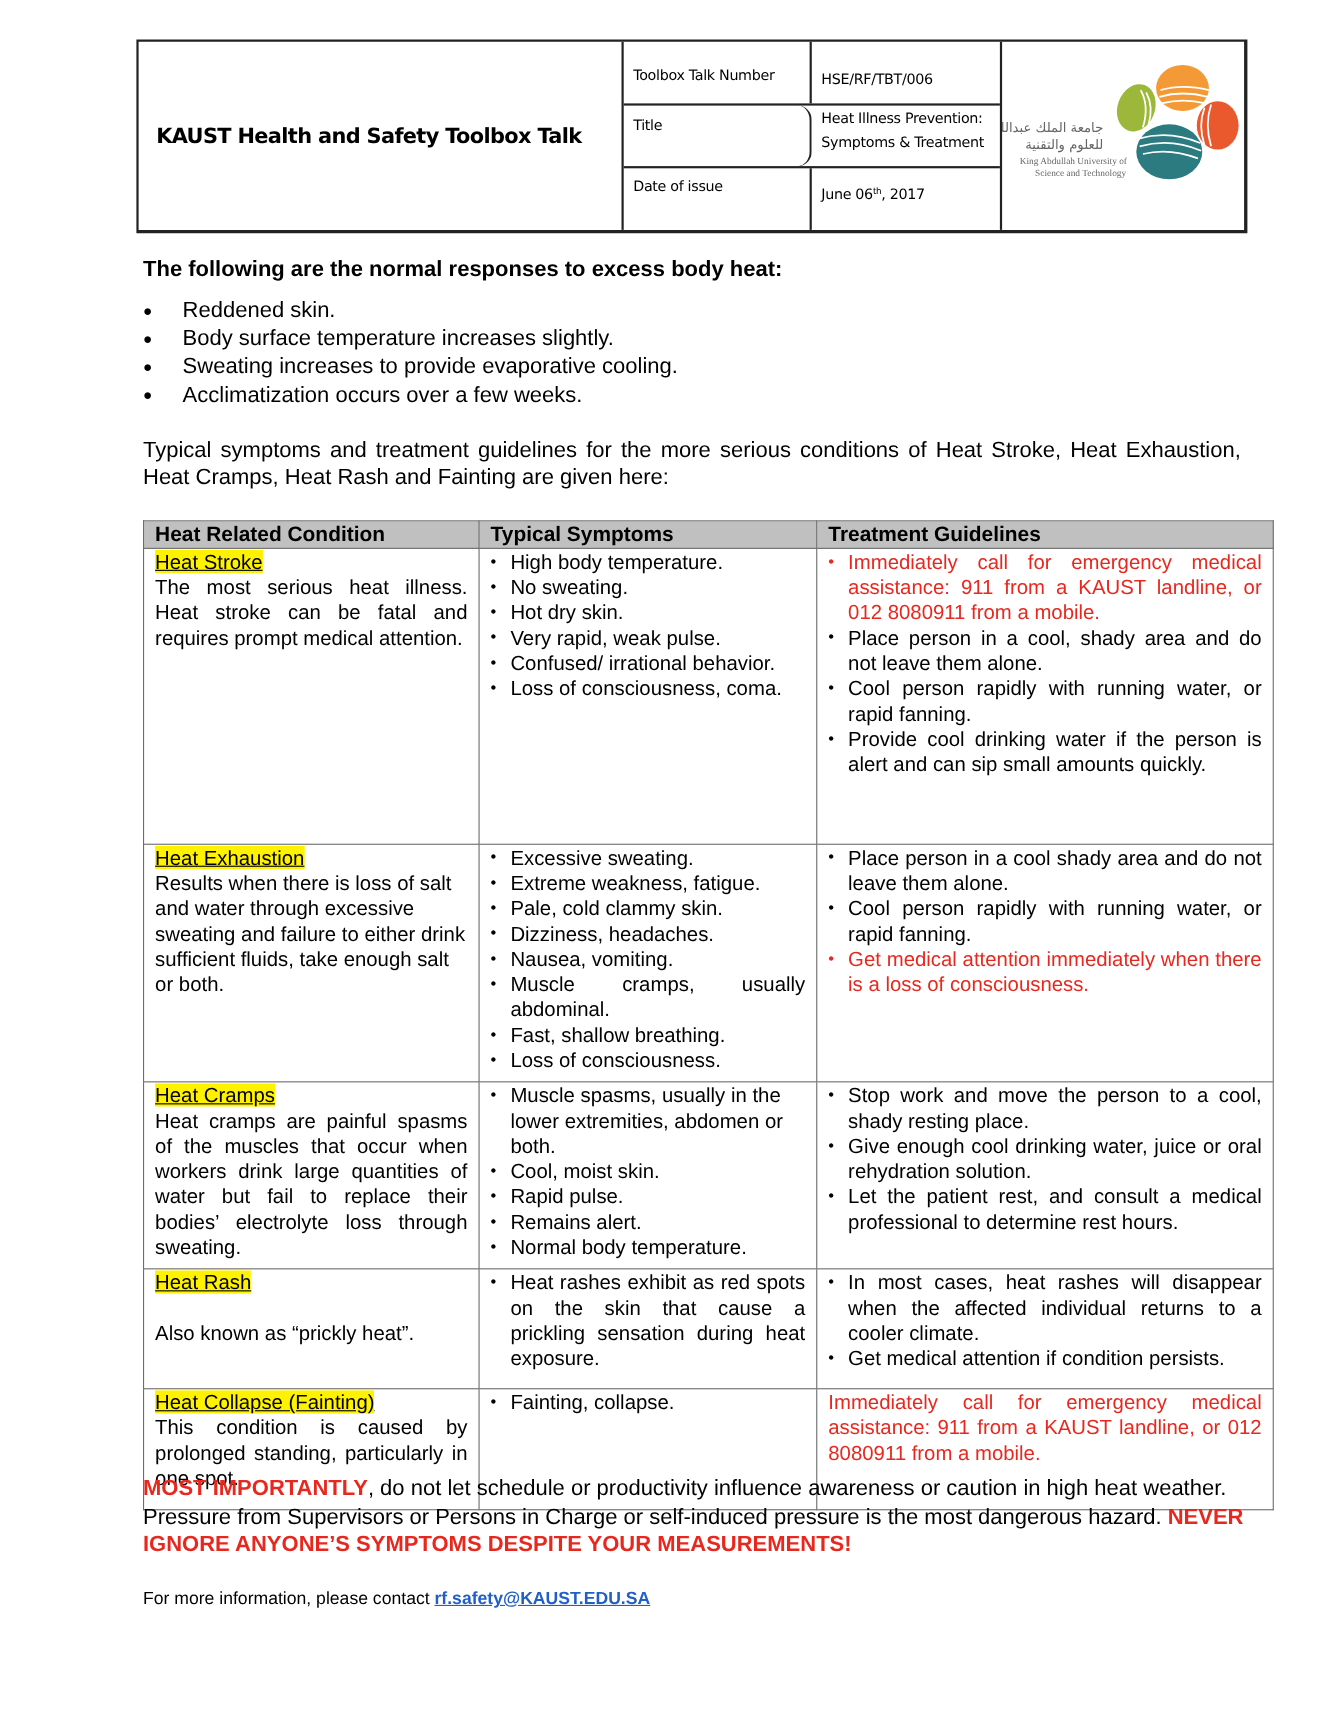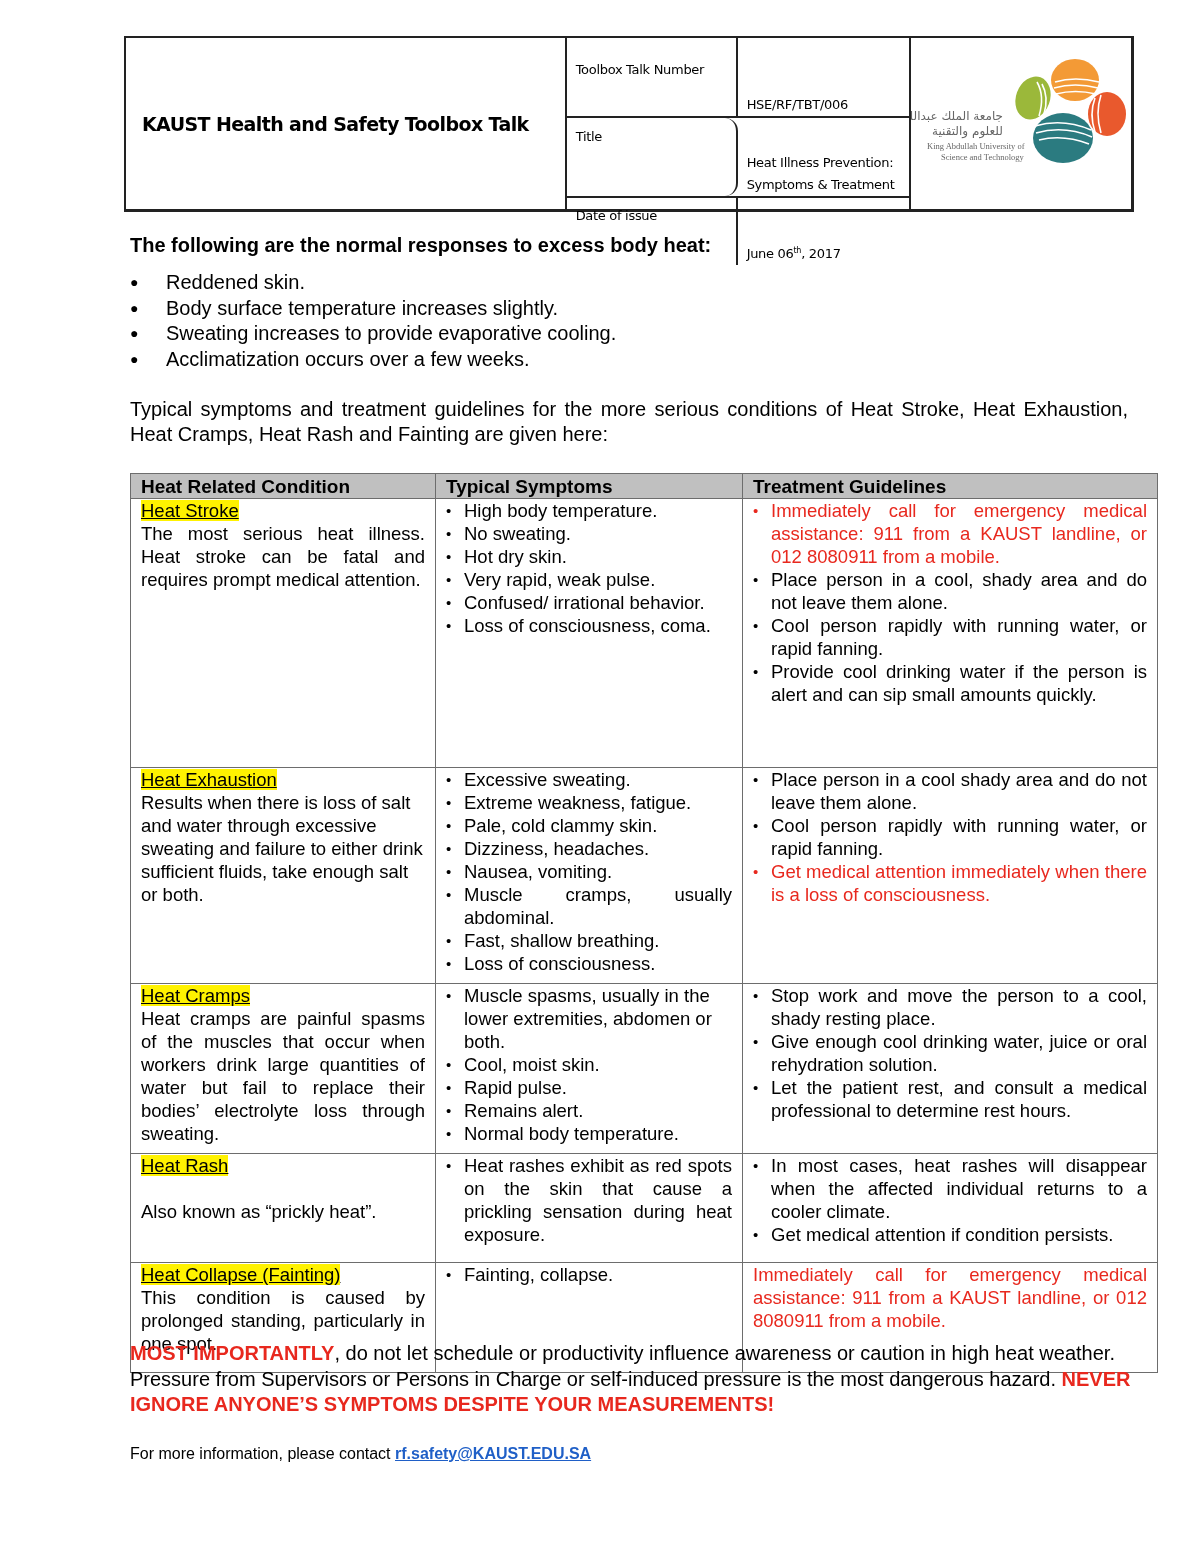--- a/index.html
+++ b/index.html
@@ -5,21 +5,21 @@
   html, body { margin: 0; padding: 0; background: #ffffff; }
   body { width: 1198px; height: 1558px; position: relative; font-family: "Liberation Sans", sans-serif; color: #000; }
 
   
   .hdr { position: absolute; left: 124px; top: 36px; width: 1010px; height: 176px; border: 2px solid #222; border-right-width: 3px; border-bottom-width: 3px; box-sizing: border-box; display: flex; }
   .hdr-title { width: 476px; border-right: 2px solid #222; display: flex; align-items: center; padding-left: 16px; box-sizing: border-box; font-family: "DejaVu Sans", sans-serif; font-weight: bold; font-size: 19px; letter-spacing: -0.6px; }
   .hdr-meta { width: 373px; display: flex; flex-direction: column; border-right: 2px solid #222; box-sizing: border-box; }
   .meta-row { flex: 1; display: flex; border-bottom: 2px solid #222; }
   .meta-row:last-child { border-bottom: none; border-radius: 26px; }
   .meta-k { width: 171px; border-right: 2px solid #222; padding: 24px 0 0 9px; box-sizing: border-box; font-family: "DejaVu Sans", sans-serif; font-size: 13px; letter-spacing: -0.3px; }
-  .meta-v { flex: 1; padding: 24px 0 0 9px; box-sizing: border-box; font-family: "DejaVu Sans", sans-serif; font-size: 13px; line-height: 22px; letter-spacing: -0.3px; margin-top: 32px; }
+  .meta-v { flex: 1; padding: 24px 0 0 9px; box-sizing: border-box; font-family: "DejaVu Sans", sans-serif; font-size: 13px; line-height: 22px; letter-spacing: -0.3px; }
   .meta-row:nth-child(2) .meta-k { padding-top: 11px; border-radius: 13px; }
   .meta-row:nth-child(2) .meta-v { padding-top: 2px; border-radius: 21px; }
   .meta-row:nth-child(3) .meta-k, .meta-row:nth-child(3) .meta-v { padding-top: 10px; }
   .meta-v sup { font-size: 8px; }
   .hdr-logo { flex: 1; position: relative; }
 
   
   .sec-title { position: absolute; left: 130px; top: 234px; font-weight: bold; font-size: 20px; }
   .bullets { position: absolute; left: 130px; top: 270px; margin: 0; padding: 0; list-style: none; font-size: 20px; line-height: 25.5px; }
   .bullets li { position: relative; padding-left: 36px; }

